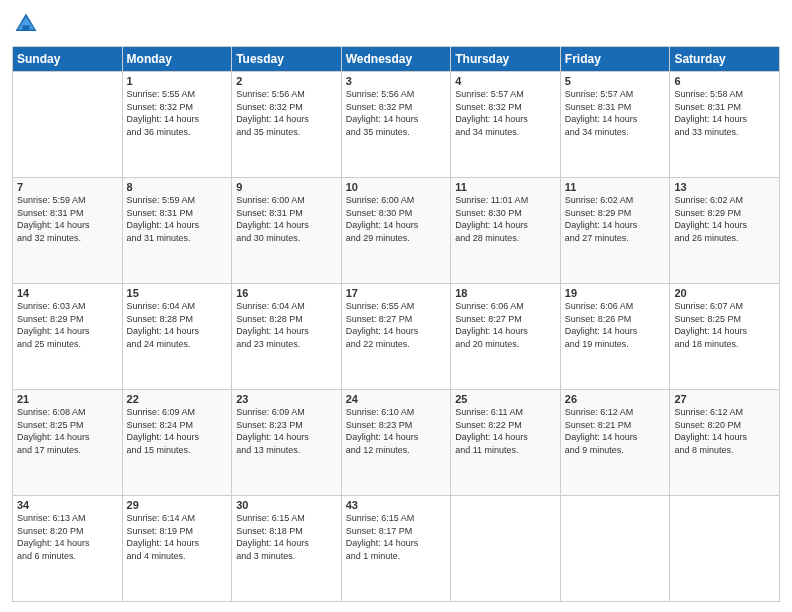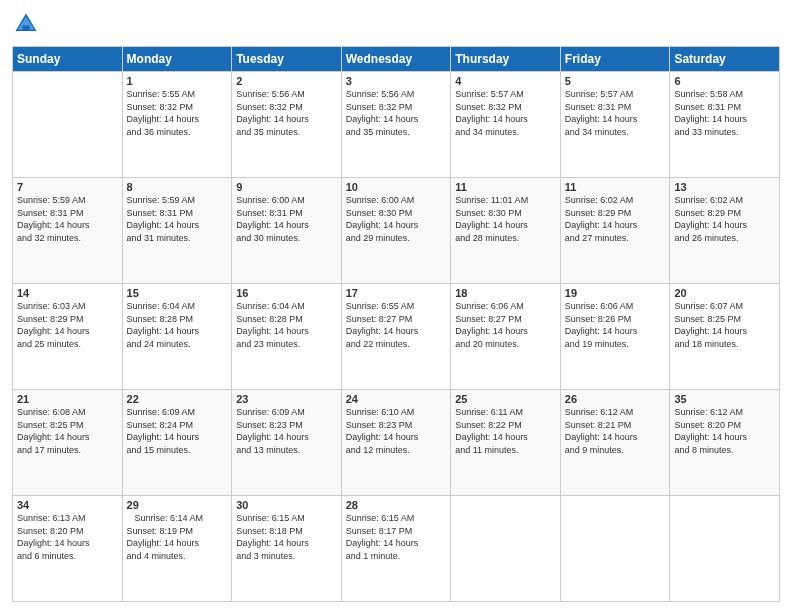--- a/index.html
+++ b/index.html
@@ -242,39 +242,39 @@
 Daylight: 14 hours
 and 12 minutes.</span></td>
           <td><span class="day-num">25</span><span class="day-info" style="white-space: pre-line;">Sunrise: 6:11 AM
 Sunset: 8:22 PM
 Daylight: 14 hours
 and 11 minutes.</span></td>
           <td><span class="day-num">26</span><span class="day-info" style="white-space: pre-line;">Sunrise: 6:12 AM
 Sunset: 8:21 PM
 Daylight: 14 hours
 and 9 minutes.</span></td>
-          <td><span class="day-num">35</span><span class="day-info" style="white-space: pre-line;">Sunrise: 6:12 AM
+          <td><span class="day-num">27</span><span class="day-info" style="white-space: pre-line;">Sunrise: 6:12 AM
 Sunset: 8:20 PM
 Daylight: 14 hours
 and 8 minutes.</span></td>
         </tr>
         <tr>
           <td><span class="day-num">34</span><span class="day-info" style="white-space: pre-line;">Sunrise: 6:13 AM
 Sunset: 8:20 PM
 Daylight: 14 hours
 and 6 minutes.</span></td>
-          <td><span class="day-num">29</span><span class="day-info" style="white-space: pre-line; margin-left: 8px;">Sunrise: 6:14 AM
+          <td><span class="day-num">29</span><span class="day-info" style="white-space: pre-line;">Sunrise: 6:14 AM
 Sunset: 8:19 PM
 Daylight: 14 hours
 and 4 minutes.</span></td>
           <td><span class="day-num">30</span><span class="day-info" style="white-space: pre-line;">Sunrise: 6:15 AM
 Sunset: 8:18 PM
 Daylight: 14 hours
 and 3 minutes.</span></td>
-          <td><span class="day-num">28</span><span class="day-info" style="white-space: pre-line;">Sunrise: 6:15 AM
+          <td><span class="day-num">43</span><span class="day-info" style="white-space: pre-line;">Sunrise: 6:15 AM
 Sunset: 8:17 PM
 Daylight: 14 hours
 and 1 minute.</span></td>
           <td class="empty"></td>
           <td class="empty"></td>
           <td class="empty"></td>
         </tr>
       </tbody>
   </table>
 </div>

